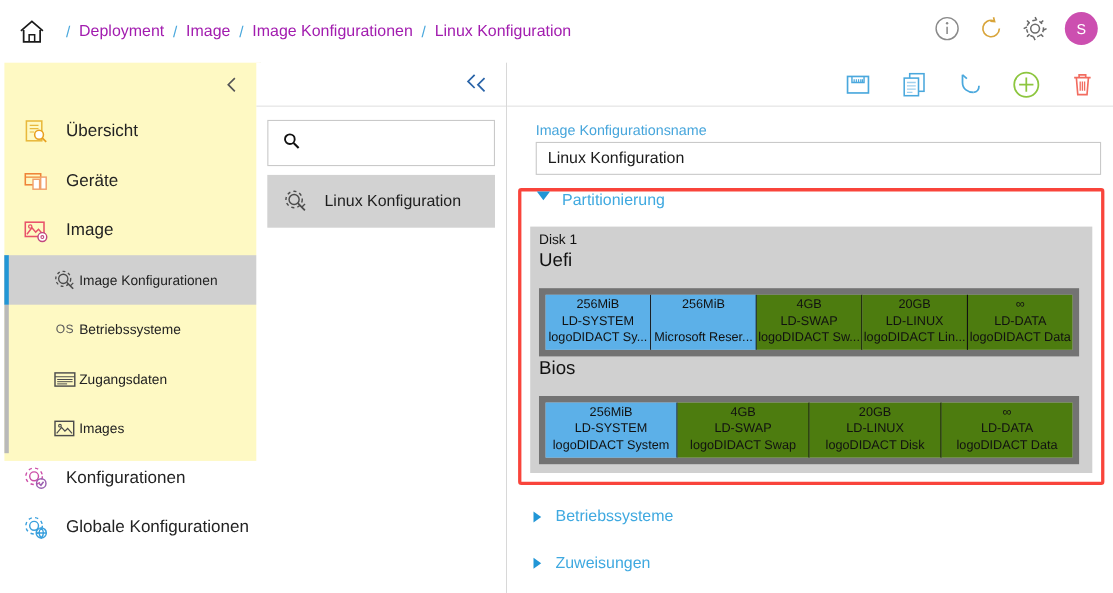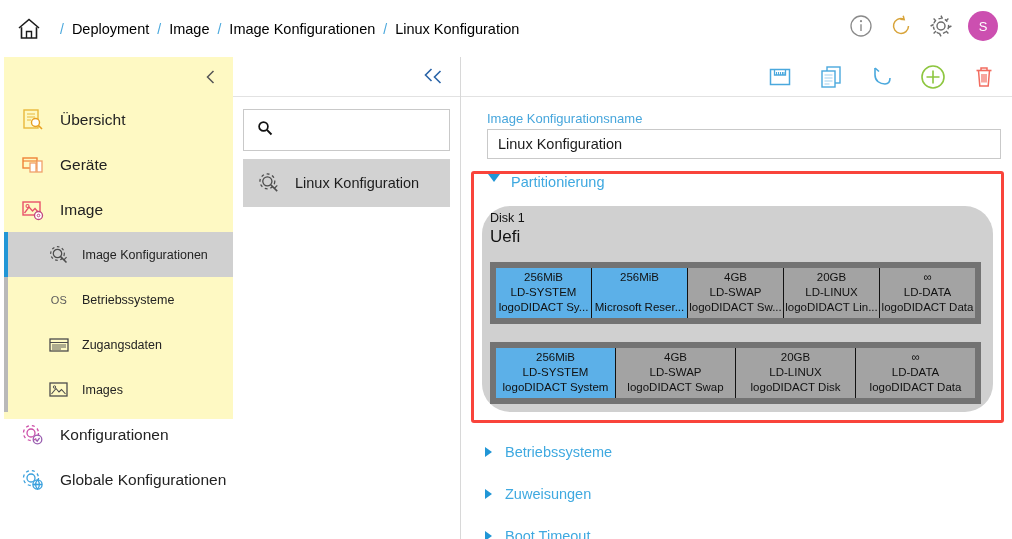--- a/index.html
+++ b/index.html
@@ -12,21 +12,21 @@
   .app { position: relative; width: 1012px; height: 539px; background:#fff; }
 
   
   .topbar {
     position: absolute; left:0; top:0; width:1012px; height:57px;
     background:#fff; display:flex; align-items:center;
   }
   .home-icon { margin-left:12px; width:34px; height:34px; display:flex; align-items:center; justify-content:center; }
   .crumbs { display:flex; align-items:center; font-size:14.5px; margin-left:6px; }
   .crumb-sep { color:#4aa8dd; margin:0 8px; font-size:14px; }
-  .crumb { color:#000000; white-space:nowrap; }
+  .crumb { color:#a21caf; white-space:nowrap; }
   .topright { position:absolute; right:14px; top:11px; display:flex; align-items:center; gap:14px; }
   .tr-ic { width:26px; height:26px; display:flex; align-items:center; justify-content:center; }
   .avatar {
     width:30px; height:30px; border-radius:50%; background:#cc4fb0;
     color:#fff; font-size:13px; display:flex; align-items:center; justify-content:center;
   }
 
   
   .sidebar {
     position:absolute; left:4px; top:57px; width:233px; height:362px;
@@ -35,21 +35,21 @@
   .sb-collapse { height:40px; display:flex; align-items:center; justify-content:flex-end; padding-right:16px; }
   .sb-item {
     display:flex; align-items:center; height:45px; padding-left:14px; position:relative;
     font-size:15.5px; color:#232323;
   }
   .sb-item .ic { width:30px; height:26px; margin-right:12px; display:flex; align-items:center; justify-content:center; flex:0 0 30px;}
   .sb-sub {
     display:flex; align-items:center; height:45px; padding-left:42px; position:relative;
     font-size:12.5px; color:#232323;
   }
-  .sb-sub .ic { width:26px; height:22px; margin-right:10px; display:flex; align-items:center; justify-content:center; flex:0 0 26px;}
+  .sb-sub .ic { width:26px; height:22px; display:flex; align-items:center; justify-content:center; flex:0 0 26px;}
   .sb-sub.active { background:#d0d0d0; }
   .sb-sub.active:before {
     content:""; position:absolute; left:0; top:0; bottom:0; width:4px; background:#2196d6;
   }
   .sb-group { position:relative; }
   .sb-group:before {
     content:""; position:absolute; left:0; top:0; bottom:0; width:4px; background:#b9b9b9;
   }
   .os-badge { font-size:11px; color:#5b5b5b; letter-spacing:0.3px; }
 
@@ -98,32 +98,32 @@
     padding:0 0 8px 0;
   }
   .sect-header {
     display:flex; align-items:flex-start; height:32px; padding-left:14px; font-size:14.5px; color:#3fa9e0;
   }
   .caret-down { width:0;height:0;border-left:6px solid transparent;border-right:6px solid transparent;
     border-top:8px solid #2196d6; margin-right:11px; }
   .caret-right { width:0;height:0;border-top:5px solid transparent;border-bottom:5px solid transparent;
     border-left:7px solid #2196d6; margin-right:13px; }
 
-  .disk-box { background:#d0d0d0; margin:0 8px; padding:5px 12px 8px 8px;border-radius:28px; }
+  .disk-box { background:#d0d0d0; margin:0 8px; padding:5px 12px 8px 8px; }
   .disk-title { font-size:12.5px; color:#111; line-height:15px; }
   .mode-title { font-size:17px; color:#111; line-height:15px; margin-top:3px; }
   .part-row { display:flex; border:6px solid #737373; margin-top:18px; }
   .part {
     flex:1 1 0; min-width:0; border-right:1px solid #111; text-align:center;
     padding:2px 1px 3px 1px; font-size:11.5px; color:#111; line-height:15px; overflow:hidden;
   }
   .part:last-child { border-right:0; }
   .part .ln { white-space:nowrap; overflow:hidden; text-overflow:clip; }
   .part.blue { background:#5cb0e8; }
-  .part.green { background:#a3a3a3; }
+  .part.green { background:#4d7c0f; }
 
   .collapsed-row {
     display:flex; align-items:center; height:26px; padding-left:24px; font-size:14.5px; color:#3fa9e0;
     margin-top:16px;
   }
   .kv-row {
     display:flex; align-items:center; padding-left:18px; font-size:14.5px; margin-top:22px;
   }
   .kv-key { color:#3fa9e0; }
   .kv-val { color:#6ec412; margin-left:8px; }
@@ -413,20 +413,21 @@
             <div class="ln">LD-LINUX</div>
             <div class="ln">logoDIDACT Lin...</div>
           </div>
           <div class="part green">
             <div class="ln">∞</div>
             <div class="ln">LD-DATA</div>
             <div class="ln">logoDIDACT Data</div>
           </div>
         </div>
 
+        <div class="mode-title">Bios</div>
         <div class="part-row">
           <div class="part blue">
             <div class="ln">256MiB</div>
             <div class="ln">LD-SYSTEM</div>
             <div class="ln">logoDIDACT System</div>
           </div>
           <div class="part green">
             <div class="ln">4GB</div>
             <div class="ln">LD-SWAP</div>
             <div class="ln">logoDIDACT Swap</div>

